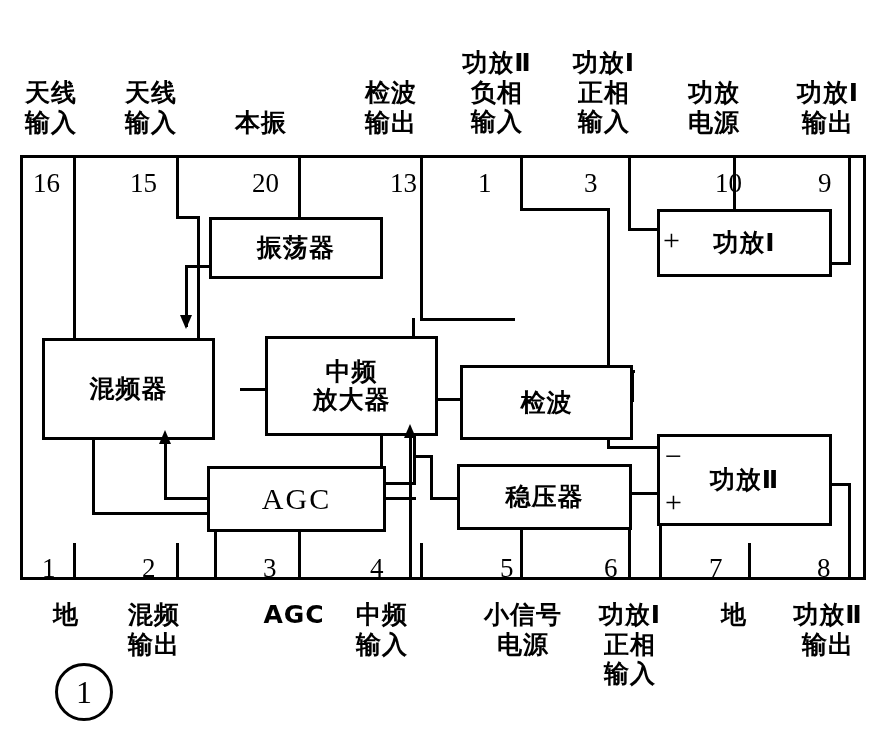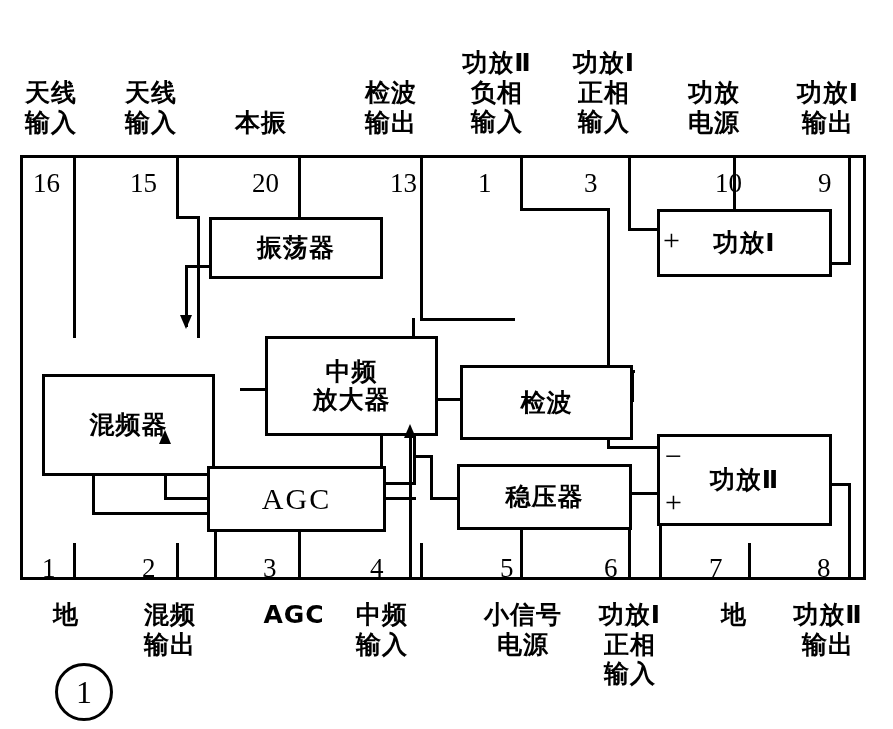--- a/index.html
+++ b/index.html
@@ -136,21 +136,21 @@
 正相
 输入</div>
       <div class="lbl" style="left: 668px; width: 92px; top: 78px;">功放
 电源</div>
       <div class="lbl" style="left: 776px; width: 104px; top: 78px;">功放Ⅰ
 输出</div>
     </div>
 
   <div id="bottom-labels">
       <div class="lbl" style="left: 20px; width: 92px; top: 600px;">地</div>
-      <div class="lbl" style="left: 124px; width: 92px; top: 600px; font-family: Liberation Serif, serif;">混频
+      <div class="lbl" style="left: 108px; width: 92px; top: 600px; font-family: Liberation Serif, serif;">混频
 输出</div>
       <div class="lbl" style="left: 248px; width: 92px; top: 600px;">AGC</div>
       <div class="lbl" style="left: 336px; width: 92px; top: 600px;">中频
 输入</div>
       <div class="lbl" style="left: 468px; width: 110px; top: 600px;">小信号
 电源</div>
       <div class="lbl" style="left: 578px; width: 104px; top: 600px;">功放Ⅰ
 正相
 输入</div>
       <div class="lbl" style="left: 694px; width: 80px; top: 600px;">地</div>
@@ -246,21 +246,21 @@
       <div class="wire" style="left: 430px; top: 455px; width: 3px; height: 44px;"></div>
       <div class="wire" style="left: 415px; top: 455px; width: 18px; height: 3px;"></div>
       <div class="wire" style="left: 73px; top: 543px; width: 3px; height: 1px;"></div>
       <div class="arrow arrow-down" style="left: 180px; top: 315px;"></div>
       <div class="arrow arrow-up" style="left: 159px; top: 430px;"></div>
       <div class="arrow arrow-up" style="left: 404px; top: 424px;"></div>
     </div>
 
   <div id="blocks">
       <div class="blk" style="left: 209px; top: 217px; width: 174px; height: 62px;">振荡器</div>
-      <div class="blk" style="left: 42px; top: 338px; width: 173px; height: 102px; margin-top: 36px;">混频器</div>
+      <div class="blk" style="left: 42px; top: 338px; width: 173px; height: 102px;">混频器</div>
       <div class="blk" style="left: 265px; top: 336px; width: 173px; height: 100px;">中频
 放大器</div>
       <div class="blk" style="left: 460px; top: 365px; width: 173px; height: 75px;">检波</div>
       <div class="blk serif" style="left: 207px; top: 466px; width: 179px; height: 66px;">AGC</div>
       <div class="blk" style="left: 457px; top: 464px; width: 175px; height: 66px;">稳压器</div>
       <div class="blk" style="left: 657px; top: 209px; width: 175px; height: 68px;">功放Ⅰ</div>
       <div class="blk" style="left: 657px; top: 434px; width: 175px; height: 92px;">功放Ⅱ</div>
     </div>
 
   <div id="signs">

